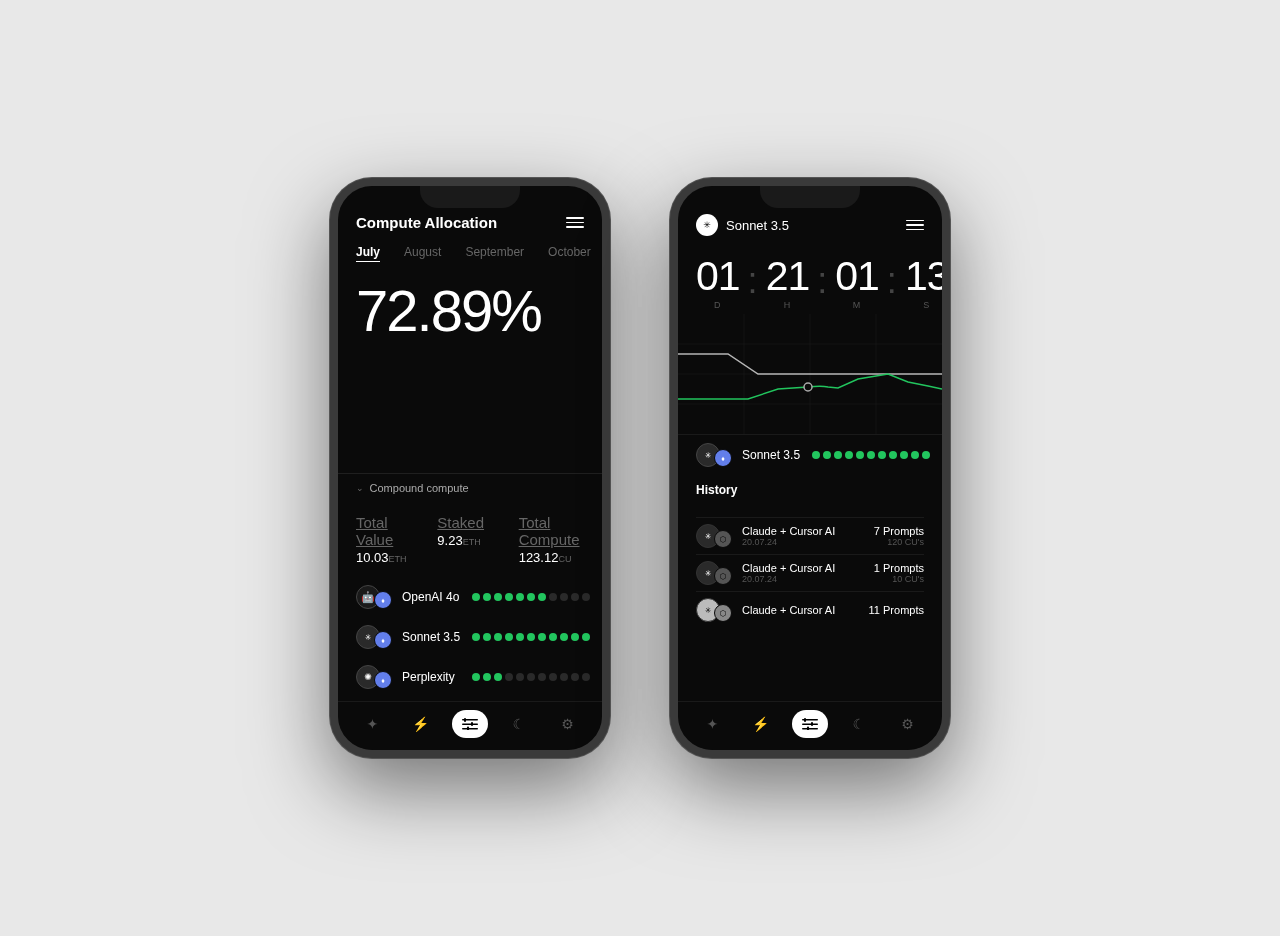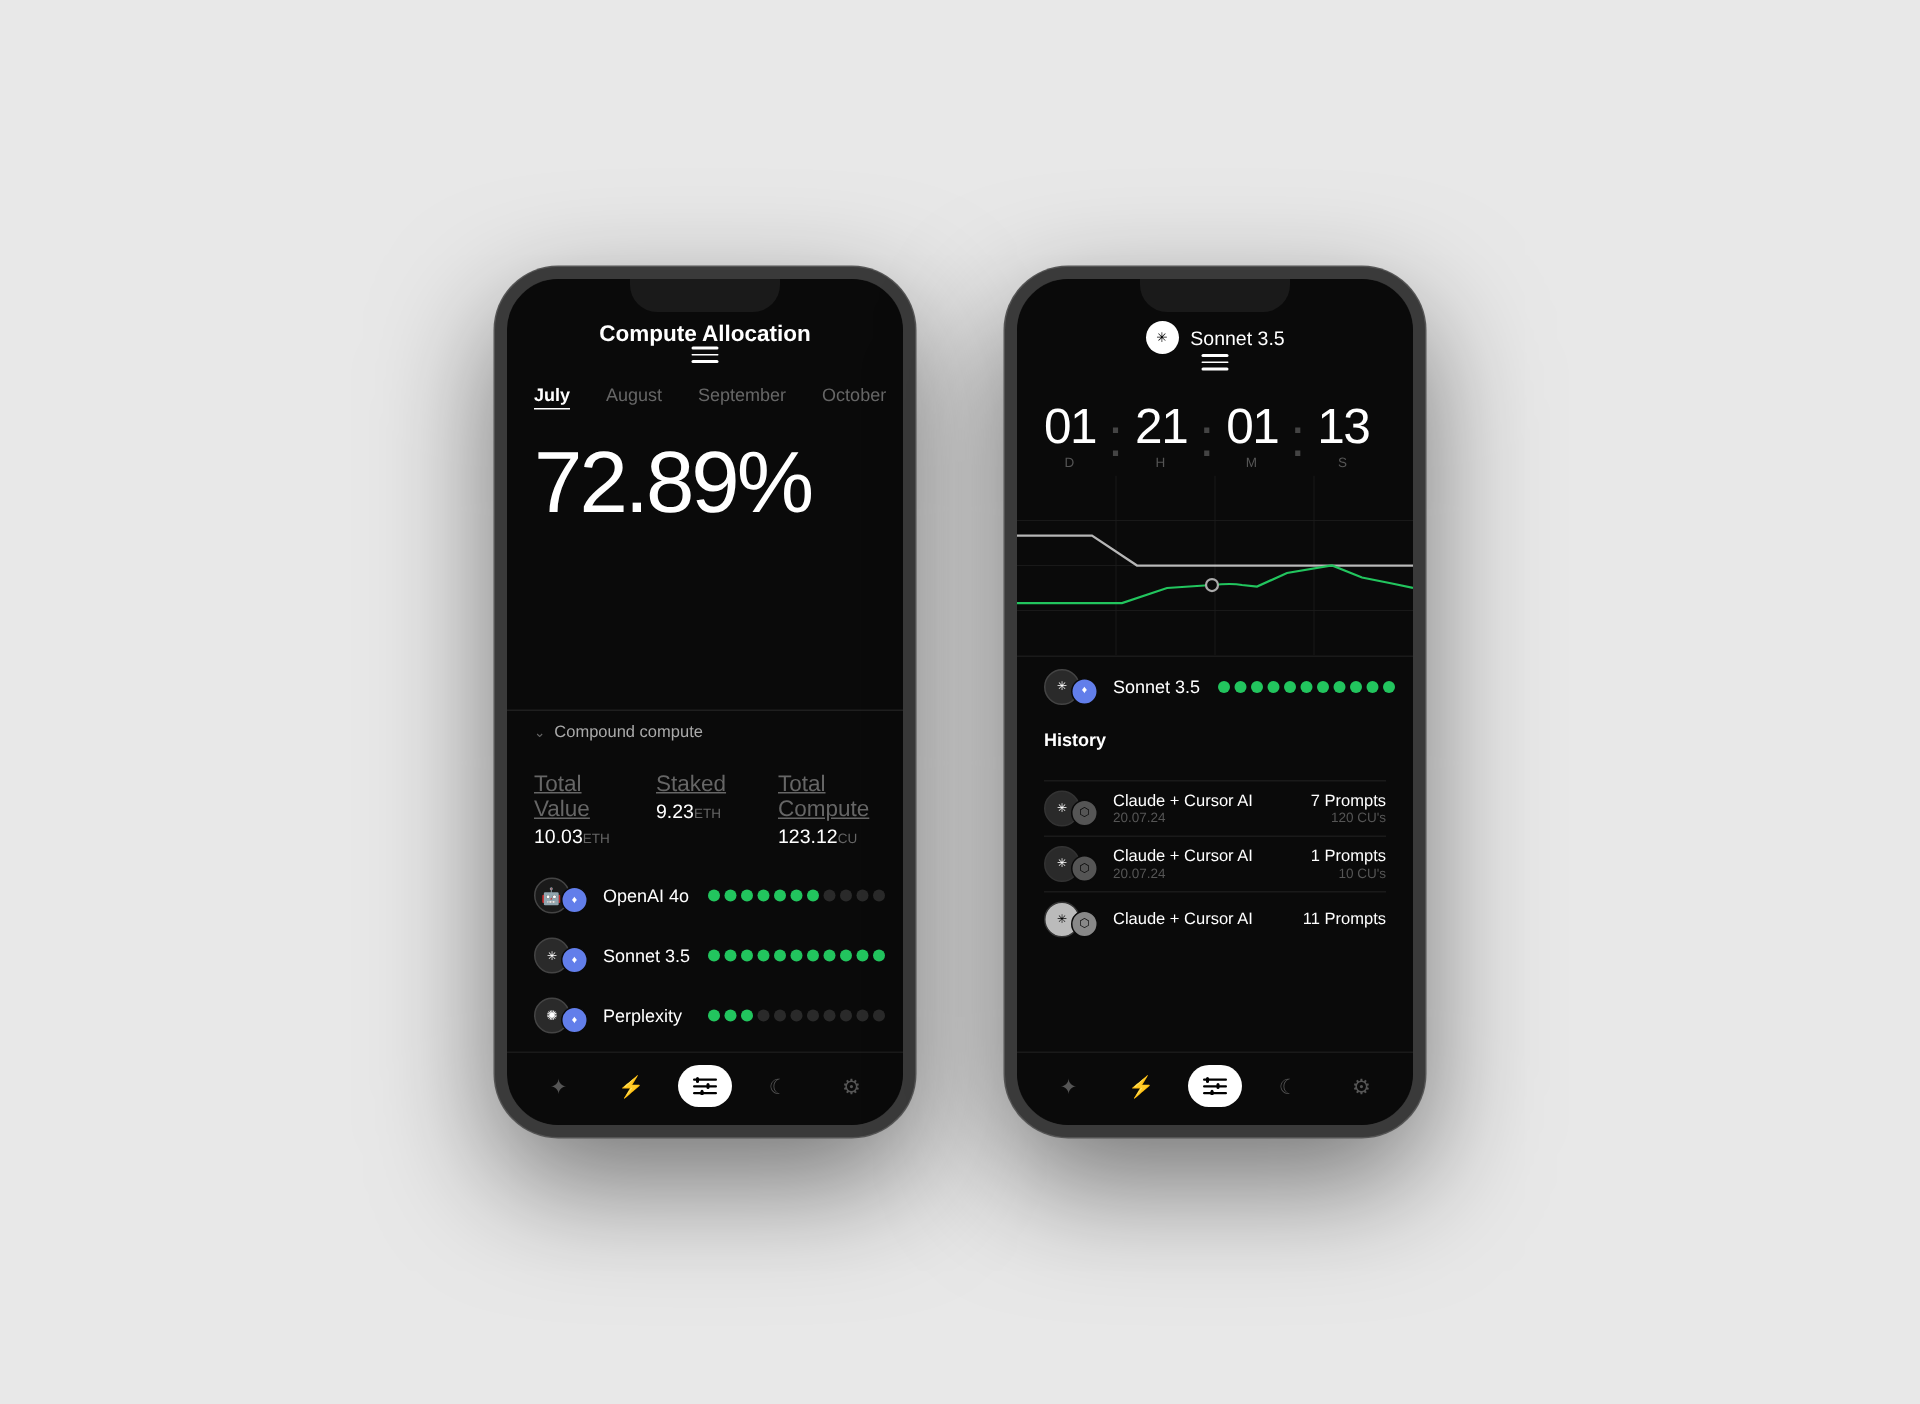--- a/index.html
+++ b/index.html
@@ -54,21 +54,20 @@
       display: flex;
       flex-direction: column;
     }
 
     
     .screen-header {
       display: flex;
       align-items: center;
       justify-content: space-between;
       padding: 28px 18px 8px;
-      flex-direction: column;
     }
 
     .screen-title {
       color: #fff;
       font-size: 15px;
       font-weight: 600;
     }
 
     .header-icon {
       color: #fff;
@@ -148,21 +147,21 @@
     }
 
     .countdown-unit {
       display: flex;
       flex-direction: column;
       align-items: center;
     }
 
     .countdown-value {
       color: #fff;
-      font-size: 33px;
+      font-size: 41px;
       font-weight: 300;
       letter-spacing: -1px;
       line-height: 1;
     }
 
     .countdown-label {
       color: #555;
       font-size: 9px;
       margin-top: 3px;
       letter-spacing: 1px;

